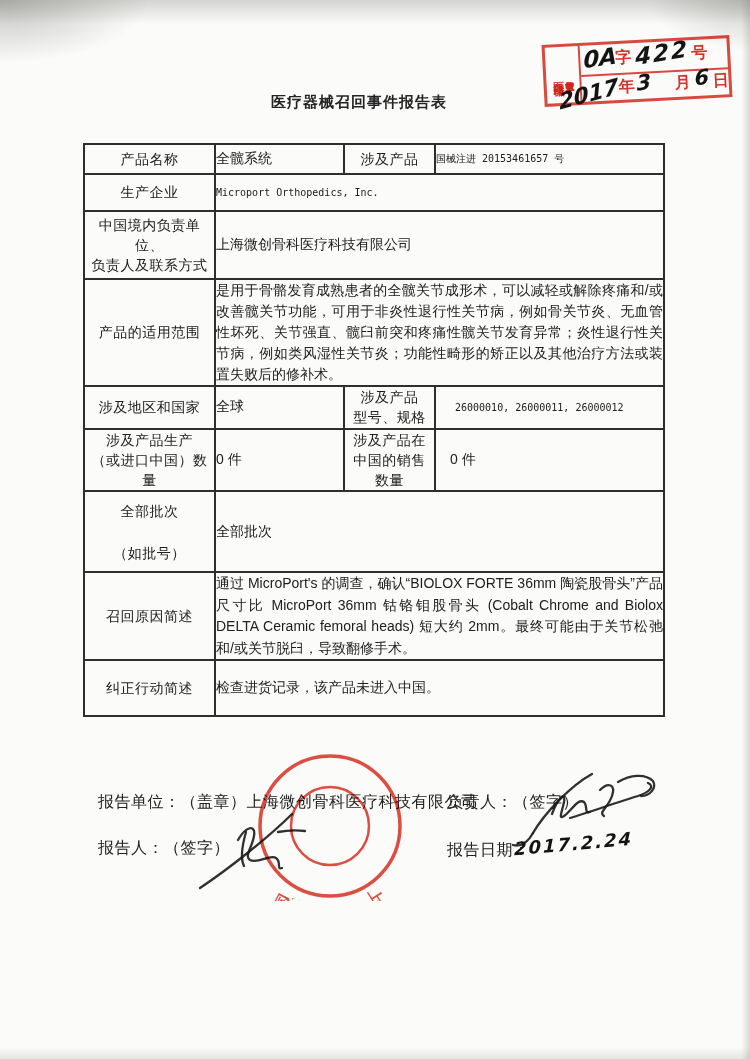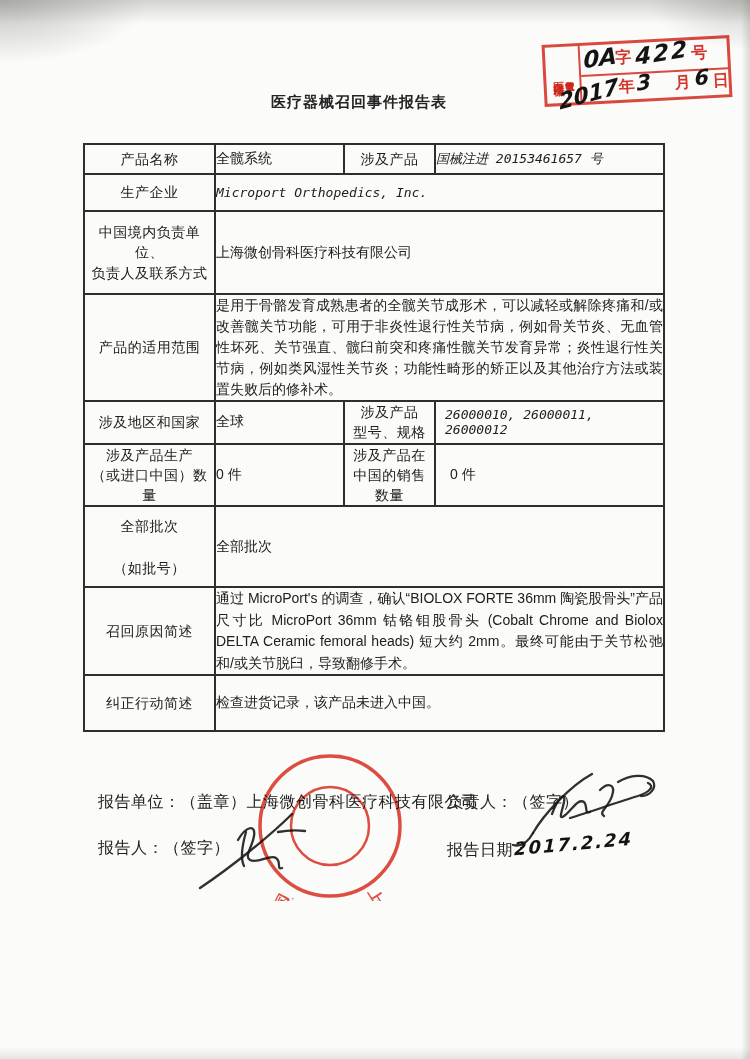--- a/index.html
+++ b/index.html
@@ -34,21 +34,21 @@
     font-size:14px;color:#202020;
   }
   table.report td{border:2px solid #2e2e2c;padding:0;vertical-align:middle;overflow:hidden;}
   td.lbl{text-align:center;line-height:1.45;letter-spacing:.5px;}
   td.val{text-align:left;padding-left:12px;}
   .pad18{padding-left:18px;}
   .pad30{padding-left:30px;}
   .ctr{text-align:center;padding-left:0;}
   .para{padding:4px 9px 4px 11px;line-height:21px;text-align:justify;vertical-align:middle;margin-left:8px;}
   .para9{padding:4px 10px;line-height:21.5px;text-align:justify;}
-  .mono{font-family:"DejaVu Sans Mono",monospace;font-size:13px;font-style:italic;}
+  .mono{font-family:"DejaVu Sans Mono",monospace;font-size:10px;}
   .lbl .ln{display:block;}
   .id-label .ln1{display:block;margin-bottom:22px;}
   .val-allbatch{padding-left:13px;border-radius:21px;}
 
   
   .f-text{position:absolute;font-size:16px;letter-spacing:.5px;color:#222;white-space:nowrap;}
   .hand{font-style:italic;font-weight:600;color:#131313;font-family:"DejaVu Sans",sans-serif;}
   .date-hand{position:absolute;left:514px;top:833px;font-size:18px;letter-spacing:2px;
     transform:rotate(-5deg) skewX(-6deg);}
   svg.sig{position:absolute;pointer-events:none;}
@@ -134,39 +134,39 @@
       <tr style="height:30px">
     <td class="lbl">产品名称</td>
     <td class="val pad18">全髋系统</td>
     <td class="lbl">涉及产品</td>
     <td class="val mono">国械注进 20153461657 号</td>
   </tr>
   <tr style="height:37px">
     <td class="lbl">生产企业</td>
     <td class="val pad30 mono" colspan="3">Microport Orthopedics, Inc.</td>
   </tr>
-  <tr style="height:83px">
+  <tr style="height:68px">
     <td class="lbl">
       <span class="ln">中国境内负责单位、</span>
       <span class="ln">负责人及联系方式</span>
     </td>
     <td class="val ctr" colspan="3">上海微创骨科医疗科技有限公司</td>
   </tr>
   <tr style="height:105px">
     <td class="lbl">产品的适用范围</td>
     <td class="para" colspan="3">是用于骨骼发育成熟患者的全髋关节成形术，可以减轻或解除疼痛和/或改善髋关节功能，可用于非炎性退行性关节病，例如骨关节炎、无血管性坏死、关节强直、髋臼前突和疼痛性髋关节发育异常；炎性退行性关节病，例如类风湿性关节炎；功能性畸形的矫正以及其他治疗方法或装置失败后的修补术。</td>
   </tr>
   <tr style="height:40px">
     <td class="lbl">涉及地区和国家</td>
     <td class="val ctr">全球</td>
     <td class="lbl">
       <span class="ln">涉及产品</span>
       <span class="ln">型号、规格</span>
     </td>
-    <td class="val mono" style="padding-left:9px">26000010, 26000011, 26000012</td>
+    <td class="val mono" style="padding-left:19px">26000010, 26000011, 26000012</td>
   </tr>
   <tr style="height:57px">
     <td class="lbl">
       <span class="ln">涉及产品生产</span>
       <span class="ln">（或进口中国）数量</span>
     </td>
     <td class="val ctr">0 件</td>
     <td class="lbl">
       <span class="ln">涉及产品在</span>
       <span class="ln">中国的销售</span>

